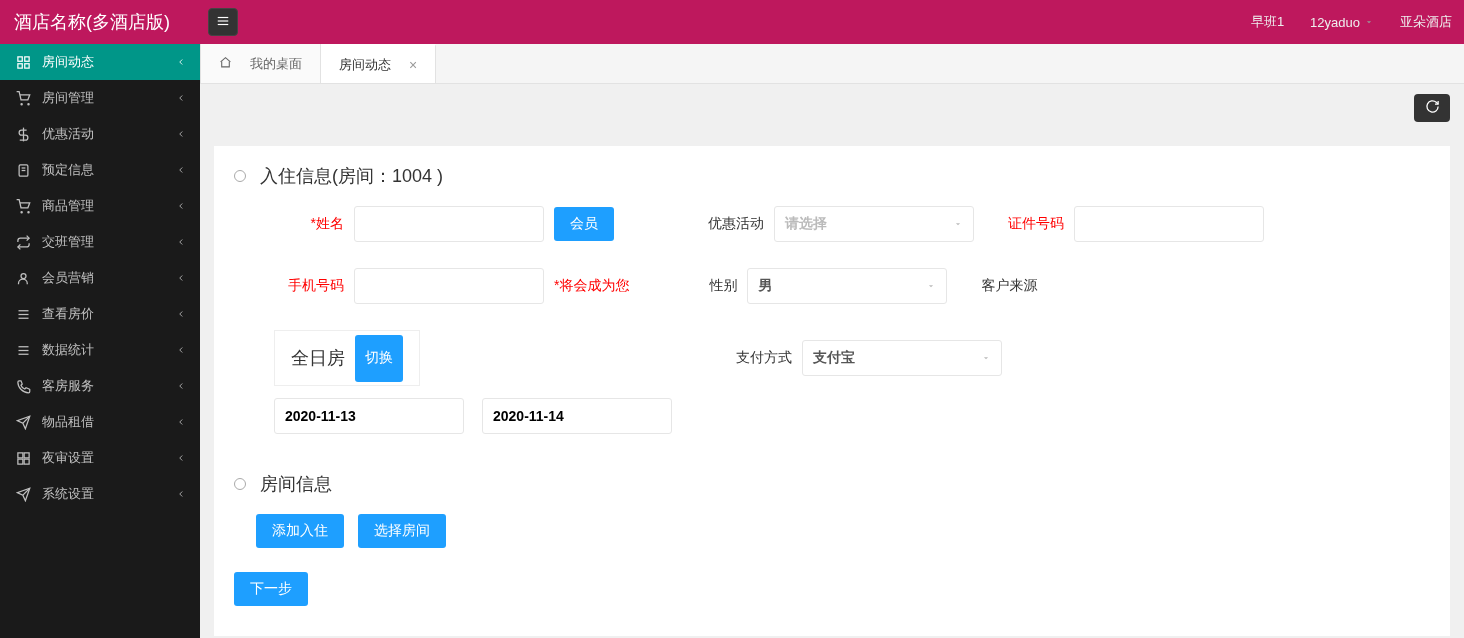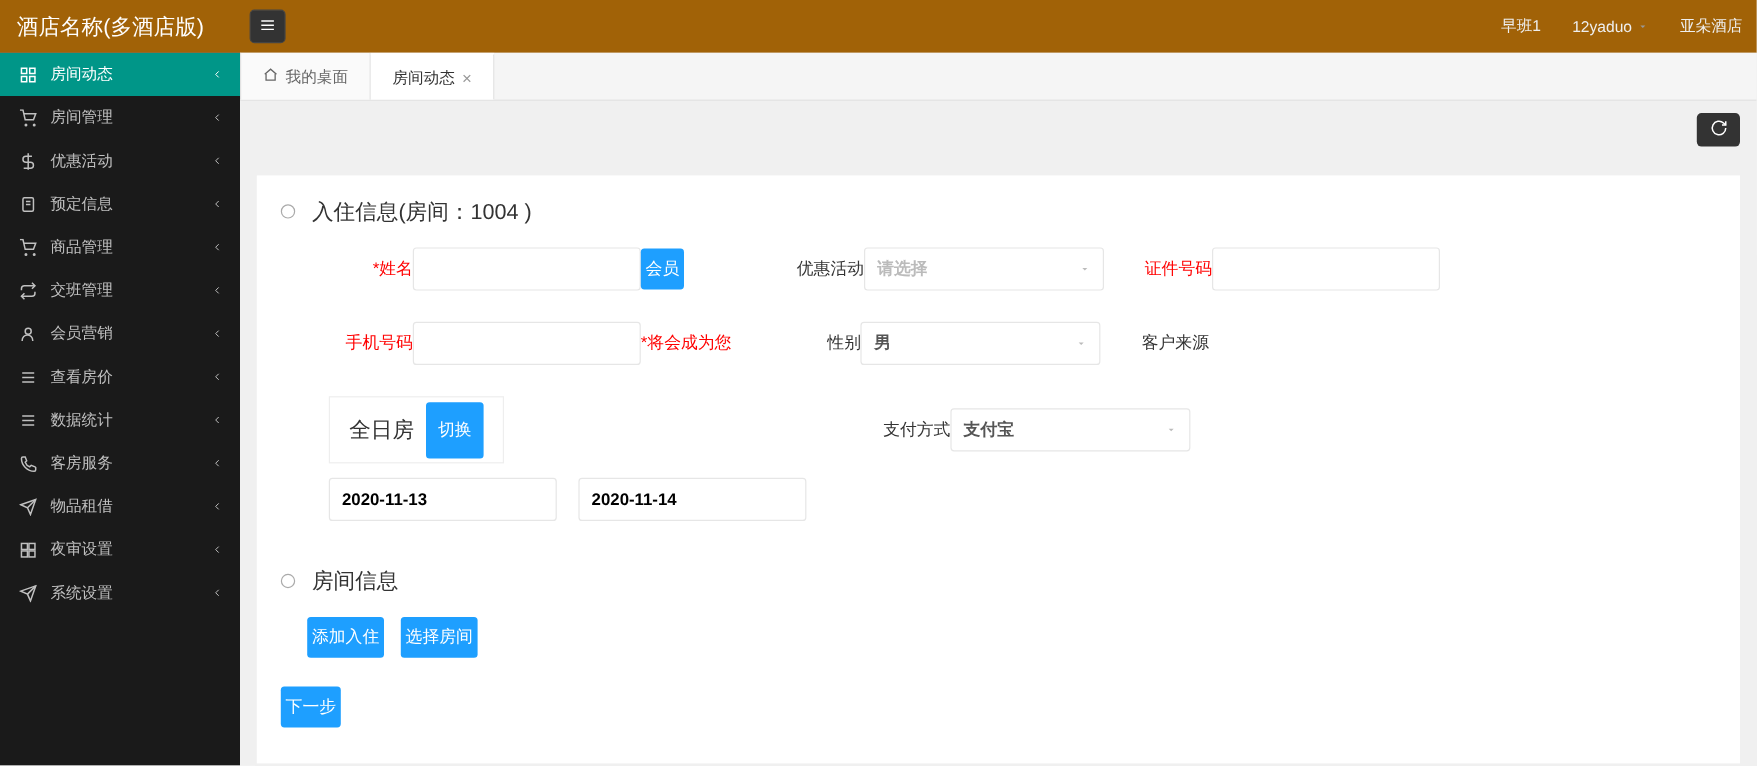--- a/index.html
+++ b/index.html
@@ -1,68 +1,68 @@
 <!DOCTYPE html>
 <html><head>
 <meta charset="utf-8">
 <style>
   * { box-sizing: border-box; margin: 0; padding: 0; }
   body { font-family: "Microsoft YaHei", Arial, sans-serif; font-size: 14px; background: #f4f4f4; color: #333; }
   
-  .topbar { height: 44px; background: #a16207; color: #fff; display: flex; align-items: center; padding: 0 12px; }
+  .topbar { height: 44px; background: #be185d; color: #fff; display: flex; align-items: center; padding: 0 12px; }
   .app-title { width: 186px; font-size: 18px; font-weight: 500; color:#fff; padding-left: 2px;}
   .menu-toggle { width: 30px; height: 28px; background: #333; border: 1px solid #444; border-radius: 4px; display: flex; align-items: center; justify-content: center; cursor: pointer; margin-left: 10px;}
   .menu-toggle svg { width: 14px; height: 14px; }
   .topbar-right { margin-left: auto; display: flex; align-items: center; gap: 26px; font-size: 13px; color: #eee;}
   .topbar-right .user-drop { display:flex; align-items:center; gap:4px; cursor:pointer;}
   
   .layout { display: flex; height: calc(638px - 44px); }
   
   .sidebar { width: 200px; background: #1a1a1a; color: #c0c0c0; overflow-y: auto;}
   .side-item { display: flex; align-items: center; height: 36px; padding: 0 14px; cursor: pointer; position: relative; font-size: 13px;}
   .side-item.active { background: #009688; color: #fff; }
   .side-item .icon { width: 18px; margin-right: 10px; display:flex; align-items:center; justify-content:center;}
   .side-item .icon svg { width: 15px; height: 15px; }
   .side-item .chev { position: absolute; right: 14px; }
   .side-item .chev svg { width: 10px; height: 10px; }
   
   .main { flex: 1; display: flex; flex-direction: column; background: #f0f0f0; overflow:hidden;}
   
   .tabs-bar { height: 40px; background: #f5f5f5; border-bottom: 1px solid #e2e2e2; display: flex; align-items: stretch;}
-  .tab { display: flex; align-items: center; gap: 6px; padding: 0 18px; font-size: 13px; color: #666; border-right: 1px solid #e2e2e2; background: #fafafa; cursor: pointer;}
+  .tab { display: flex; align-items: center; gap: 18px; padding: 0 18px; font-size: 13px; color: #666; border-right: 1px solid #e2e2e2; background: #fafafa; cursor: pointer;}
   .tab:first-child { border-left: 1px solid #e2e2e2;}
   .tab.active { background: #fff; border-top: 2px solid #fff; border-bottom-color:#fff; color:#333;}
   .tab .close-x { color: #999; font-size: 14px; cursor:pointer;}
   .tab .home-ic svg{width:13px;height:13px;}
   .reload-btn{ width:36px; height:28px; background:#333; color:#fff; border:none; border-radius:4px; display:flex; align-items:center; justify-content:center; cursor:pointer;}
   .reload-btn svg{width:15px;height:15px;}
   
   .content-wrap { flex:1; overflow:auto; padding: 10px 14px 20px 14px;}
   .toolstrip{ display:flex; justify-content:flex-end; margin-bottom:24px;}
   
   .panel { background:#fff; padding: 18px 20px 30px 20px; }
   
   .section-head{ display:flex; align-items:center; gap:14px; font-size:18px; margin-bottom: 18px;}
   .section-head .bullet{ width:12px; height:12px; border:1px solid #aaa; border-radius:50%; display:inline-block;}
   
   .form-grid{ margin-left: 40px; }
   .row{ display:flex; align-items:center; gap: 20px; margin-bottom: 26px; flex-wrap: wrap;}
-  .grp{ display:flex; align-items:center; }
+  .grp{ display:flex; align-items:center; gap: 10px;}
   .lbl{ width: 70px; text-align:right; font-size:14px; color:#333;}
   .lbl.req{ color:#ff0000;}
   .hint{ color:#ff0000; font-size: 14px;}
   
   input[type=text], .sel, .date-in{ height:36px; border:1px solid #e6e6e6; border-radius:3px; padding:0 10px; font-size:14px; background:#fff; outline:none;font-weight:bold;}
   input[type=text]{ width: 190px;}
   .date-in{ width:180px;}
   .sel{ width:200px; position:relative; display:flex; align-items:center; justify-content:space-between; cursor:pointer; color:#555;}
   .sel.placeholder{ color:#bbb; }
   .sel .sel-arrow svg{width:10px;height:10px; color:#bbb;}
   
-  .btn{ display:inline-flex; align-items:center; justify-content:center; height:34px; padding:0 4px; border:none; border-radius:3px; font-size:14px; cursor:pointer;}
+  .btn{ display:inline-flex; align-items:center; justify-content:center; height:34px; padding:0 16px; border:none; border-radius:3px; font-size:14px; cursor:pointer;}
   .btn-primary{ background:#1E9FFF; color:#fff;}
   
   .typecard{ display:inline-flex; align-items:center; height:56px; background:#fff; border:1px solid #eee; padding:0 16px; gap:10px; margin-bottom: 12px;}
   .typecard .type-txt{ font-size:18px;}
   
   .date-row{ display:flex; gap:18px; margin-bottom: 10px;}
   
   .section2{ margin-top: 28px;}
   .btns-row{ margin-left:22px; display:flex; gap:14px;}
   

